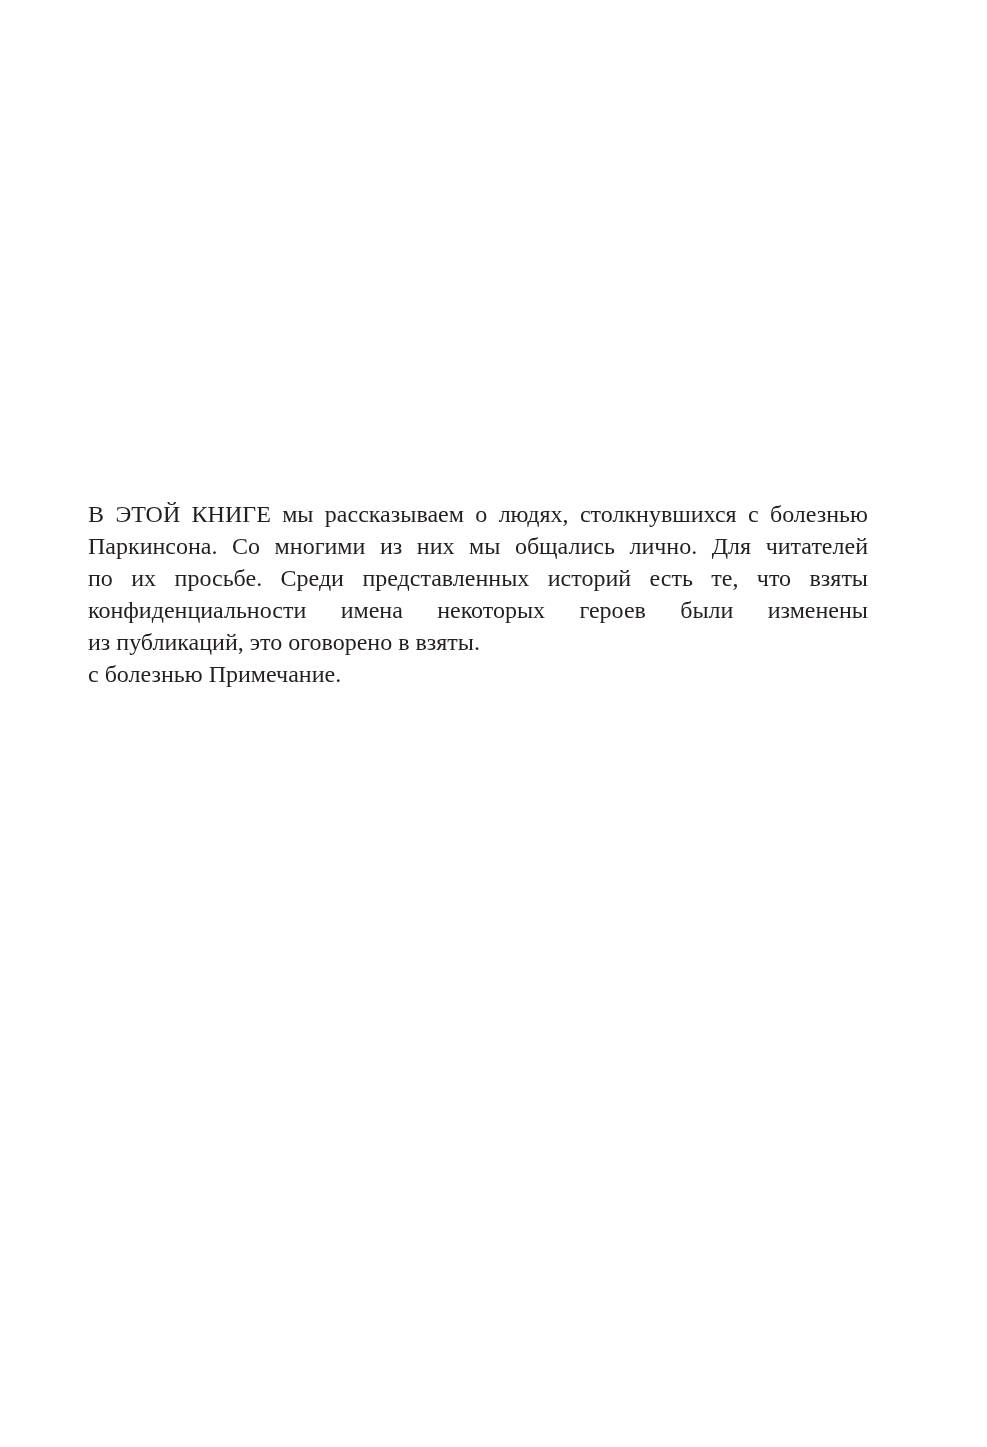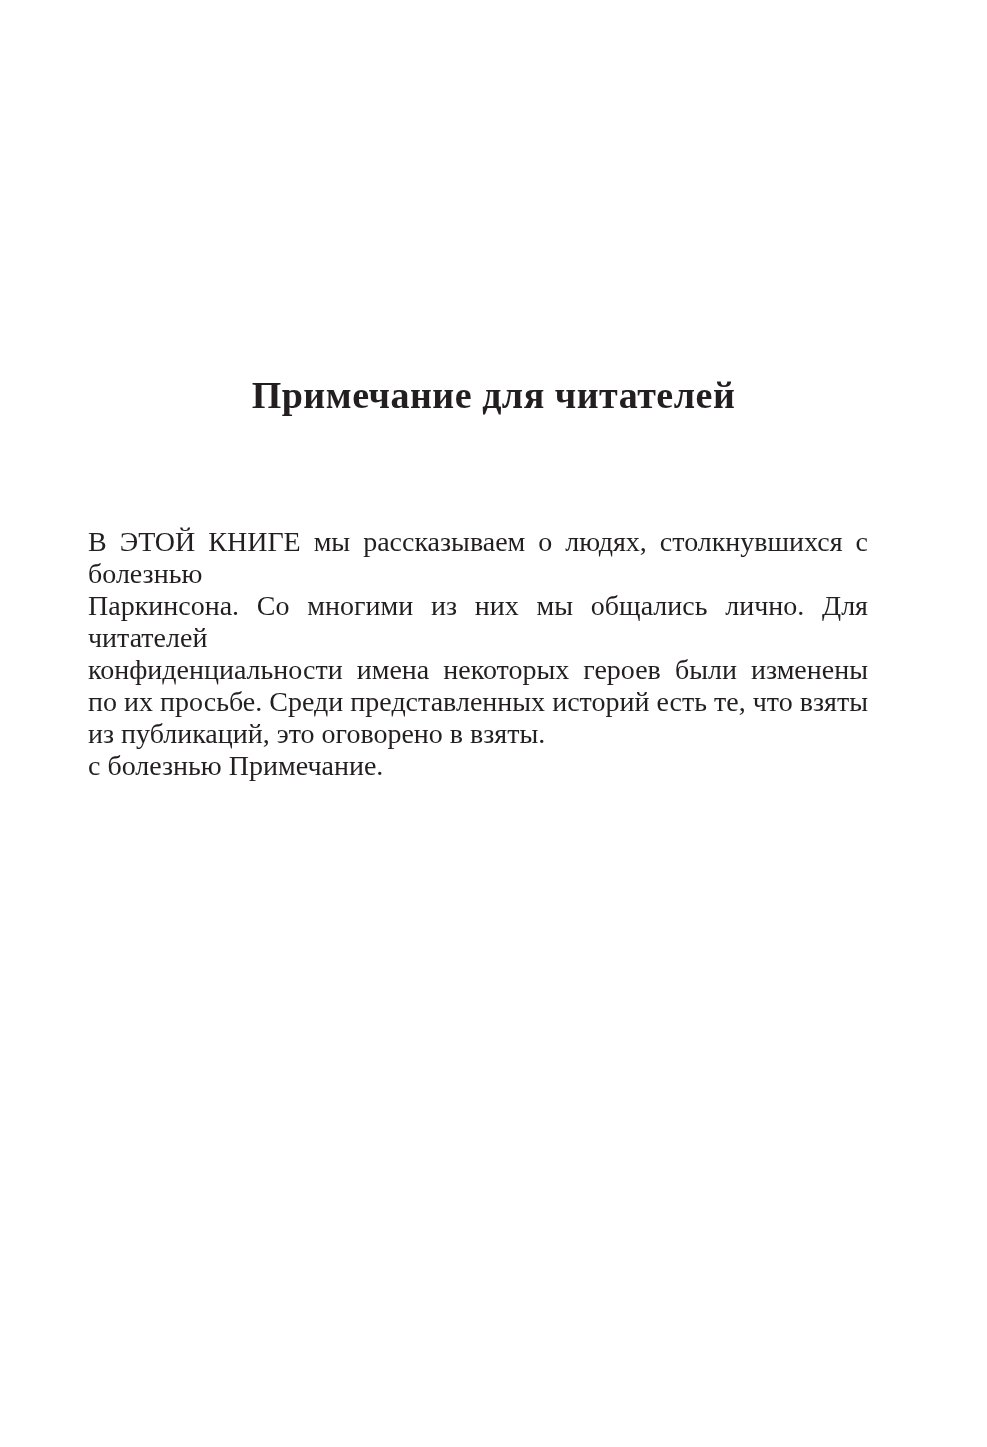--- a/index.html
+++ b/index.html
@@ -24,24 +24,24 @@
     margin: 0;
     text-align: center;
     font-family: "Liberation Serif", "DejaVu Serif", serif;
     font-size: 38px;
     line-height: 44px;
     font-weight: 700;
     letter-spacing: 0.5px;
   }
   .body-text {
     position: absolute;
-    top: 526px;
+    top: 498px;
     left: 88px;
     width: 780px;
-    font-size: 28px;
+    font-size: 24px;
     line-height: 32px;
   }
   .paragraph {
     margin: 0;
   }
   .line {
     text-align: left;
     white-space: normal;
   }
   .line.fill {
@@ -50,26 +50,25 @@
     -moz-text-align-last: justify;
   }
   .line.indent {
     text-indent: 30px;
   }
 </style>
 </head>
 <body>
 
 <div class="page" style="--page-bg: #ffffff; --ink: #231f20;">
-  <h1 class="heading">Примечание для читателей</h1>
   <div class="body-text" id="body-text">
       <div class="paragraph">
         <div class="line fill">В ЭТОЙ КНИГЕ мы рассказываем о людях, столкнувшихся с болезнью</div>
         <div class="line fill">Паркинсона. Со многими из них мы общались лично. Для читателей</div>
+        <div class="line fill">по их просьбе. Среди представленных историй есть те, что взяты</div>
         <div class="line fill">конфиденциальности имена некоторых героев были изменены</div>
-        <div class="line fill">по их просьбе. Среди представленных историй есть те, что взяты</div>
         <div class="line">из публикаций, это оговорено в взяты.</div>
       </div>
       <div class="paragraph">
         <div class="line">с болезнью Примечание.</div>
       </div>
     </div>
 </div>
 
 </body></html>

